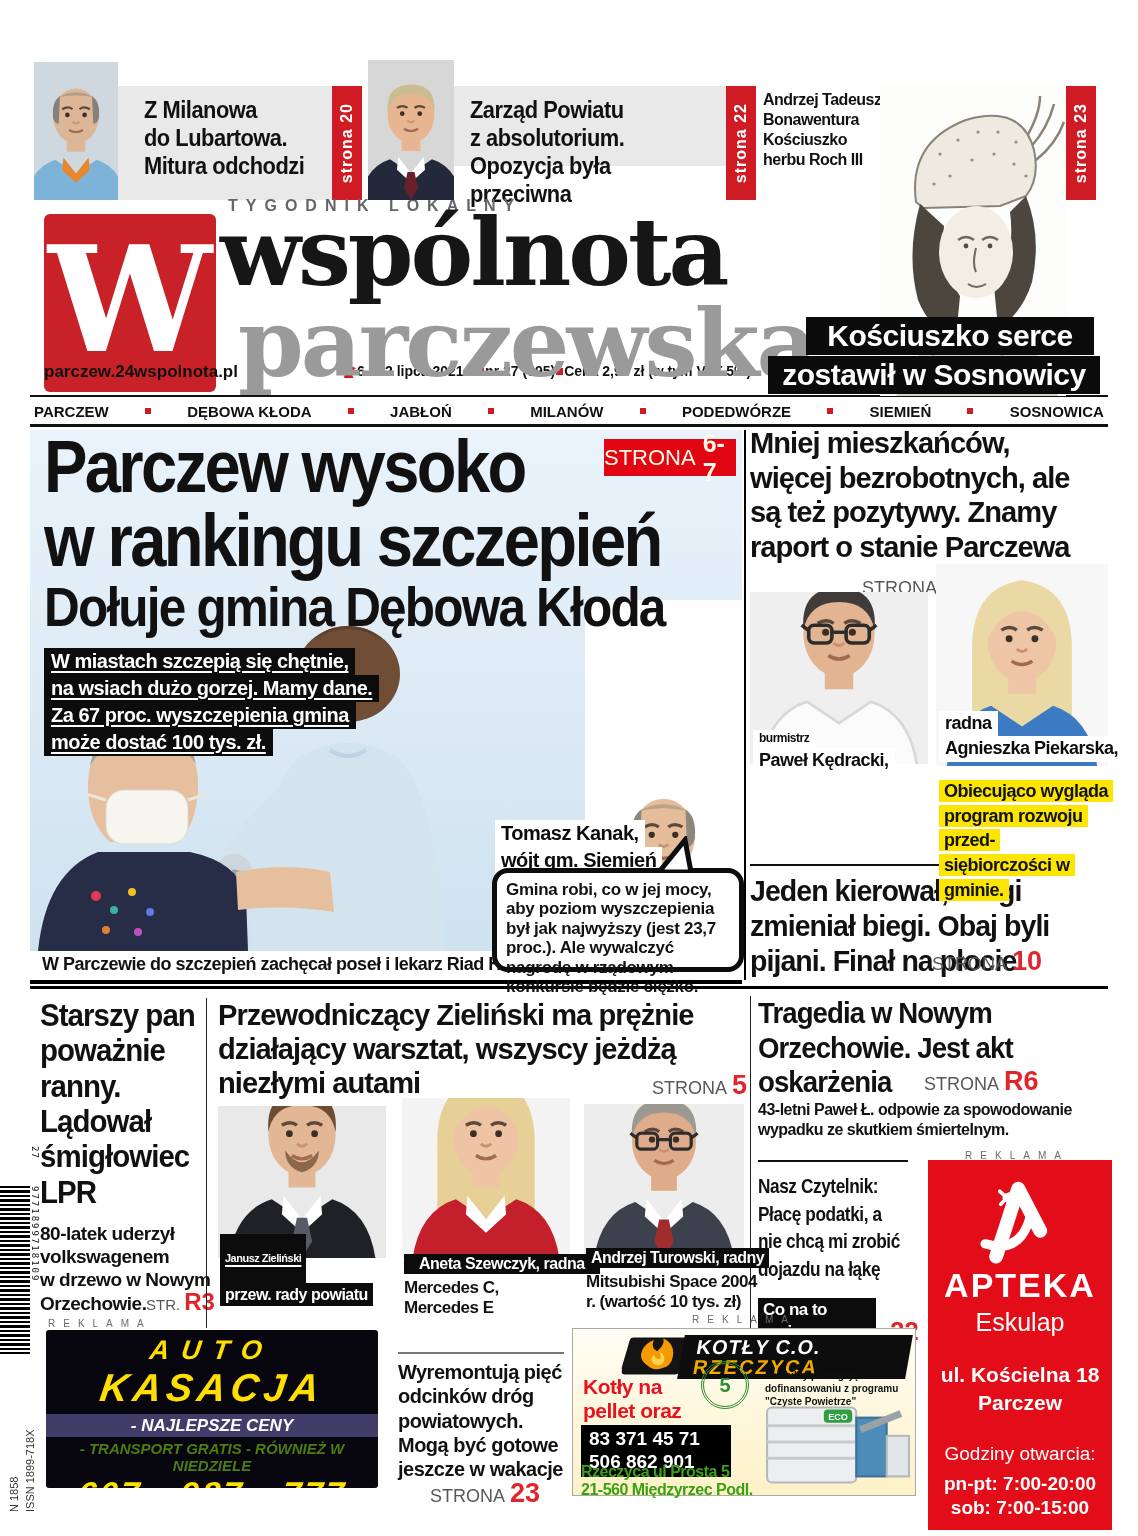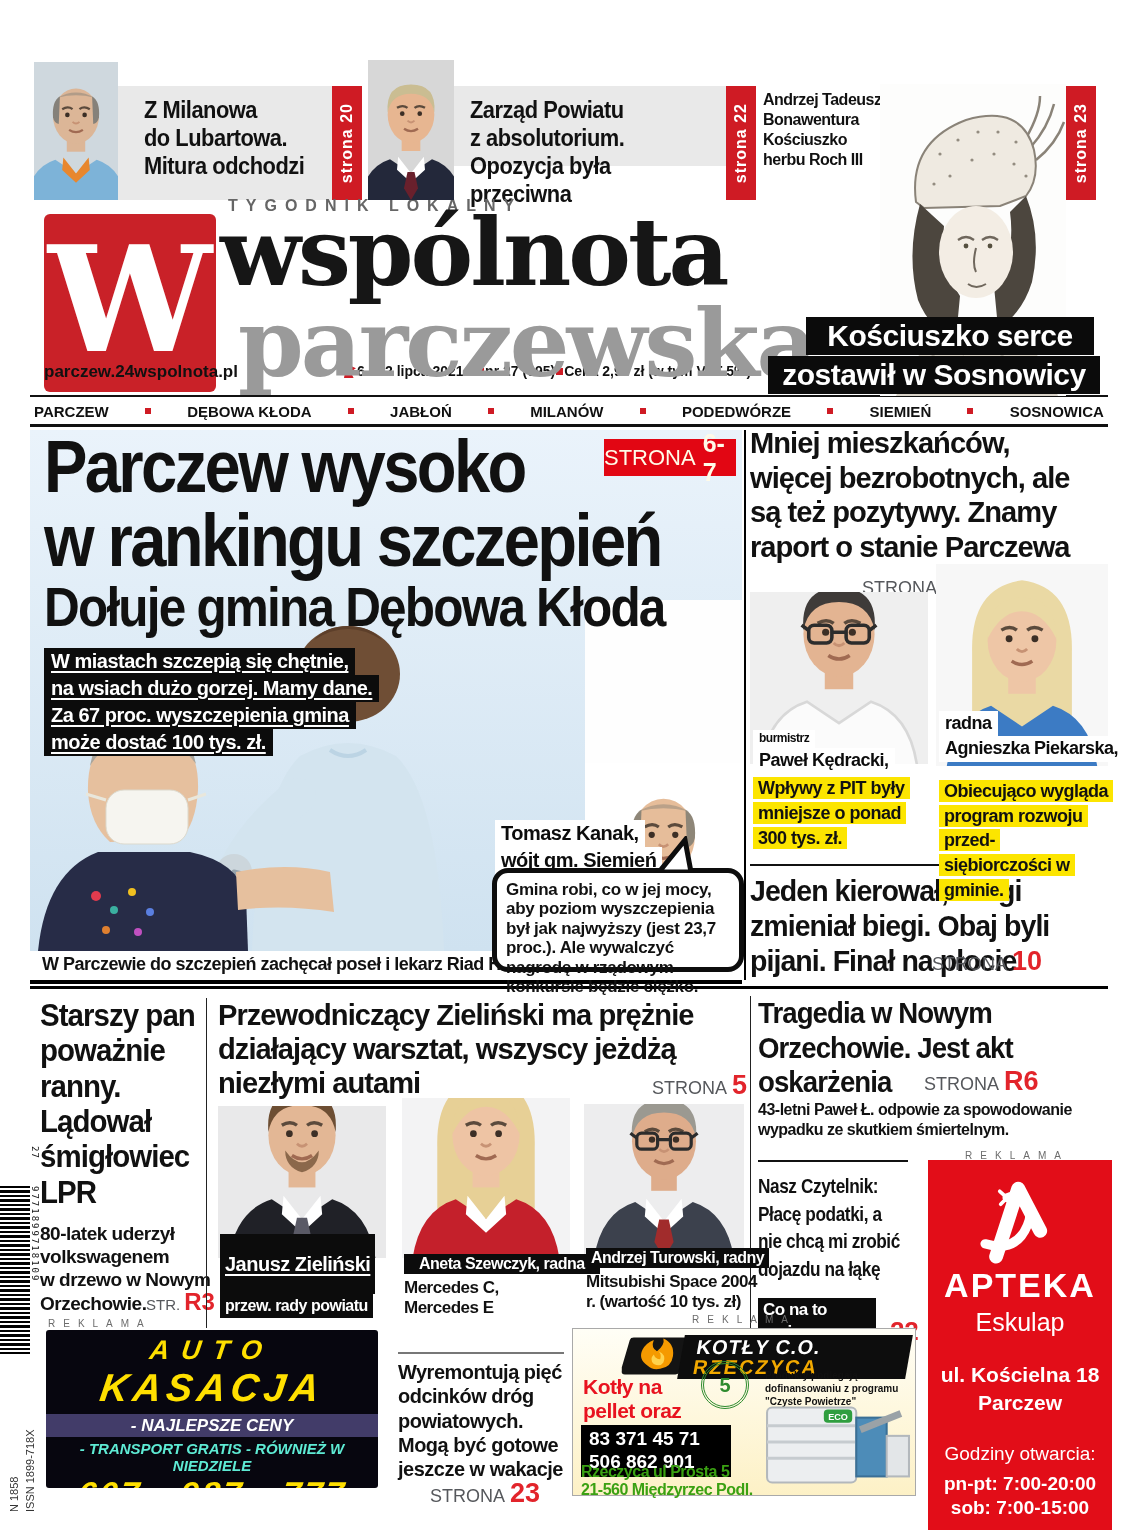--- a/index.html
+++ b/index.html
@@ -271,23 +271,20 @@
           <circle cx="57.5" cy="46" r="2" fill="#3c2f26"></circle>
           <path d="M47 52 Q50 55 53 52" stroke="#c79274" stroke-width="1.6" fill="none"></path>
           <path d="M44 59 Q50 63 56 59" stroke="#a06a52" stroke-width="2" fill="none"></path>
           <path d="M6 122 Q10 92 32 85 L50 97 L68 85 Q90 92 94 122Z" fill="#3c7bc4"></path>
         </svg></div>
   </div>
 
   <div class="abs" style="left:753px;top:727px;z-index:3;line-height:1.3">
     <div><span class="wbox cnd" style="font-size:12px">burmistrz</span></div>
     <div><span class="wbox cnd" style="font-size:18px">Paweł Kędracki,</span></div>
-    <div style="margin-top:3px;width:160px"><span class="hl cnd pre" style="font-size:18px">Wpływy z PIT były
-mniejsze o ponad
-300 tys. zł.</span></div>
   </div>
   <div class="abs" style="left:939px;top:711px;z-index:3;line-height:1.3">
     <div><span class="wbox cnd" style="font-size:18px">radna</span></div>
     <div><span class="wbox cnd" style="font-size:18px">Agnieszka Piekarska,</span></div>
     <div style="margin-top:17px;width:170px"><span class="hl cnd pre" style="font-size:18px">Obiecująco wygląda
 program rozwoju przed-
 siębiorczości w gminie.</span></div>
   </div>
 
   <div class="abs" style="left:750px;top:864px;width:292px;height:2px;background:#111"></div>
@@ -374,21 +371,21 @@
             <rect x="54" y="42" width="13" height="10" rx="3"></rect>
             <path d="M46 46 L54 46 M33 45 L29 42 M67 45 L71 42"></path>
           </g>
           <path d="M6 122 Q10 92 32 85 L50 97 L68 85 Q90 92 94 122Z" fill="#3c414d"></path>
           <path d="M39 83 L50 97 L61 83 L62 94 L50 105 L38 94Z" fill="#ffffff"></path>
           <path d="M47 96 L53 96 L56 110 L50 120 L44 110Z" fill="#a12c2c"></path>
         </svg></div>
   </div>
 
   <div class="abs" style="left:220px;top:1234px;z-index:3;line-height:1.32">
-    <div><span class="bbox cnd u" style="font-size:20px;padding:17px 5px">Janusz Zieliński</span></div>
+    <div><span class="bbox cnd u" style="font-size:11px;padding:17px 5px">Janusz Zieliński</span></div>
     <div><span class="bbox cnd" style="font-size:16px;padding:1px 5px">przew. rady powiatu</span></div>
   </div>
   <div class="abs" style="left:404px;top:1254px;z-index:3">
     <div><span class="bbox cnd" style="font-size:16px;padding:1px 15px">Aneta Szewczyk, radna</span></div>
     <div class="cnd pre" style="font-size:17px;line-height:1.2;margin-top:4px">Mercedes C,
 Mercedes E</div>
   </div>
   <div class="abs" style="left:586px;top:1248px;z-index:3">
     <div><span class="bbox cnd" style="font-size:16px;padding:1px 5px">Andrzej Turowski, radny</span></div>
     <div class="cnd pre" style="font-size:17px;line-height:1.2;margin-top:4px">Mitsubishi Space 2004
@@ -439,21 +436,21 @@
   <div class="abs" style="left:30px;top:1146px;writing-mode:vertical-rl;font-family:'DejaVu Sans Mono',monospace;font-size:9px;letter-spacing:1px">27</div>
   <div class="abs" style="left:30px;top:1186px;writing-mode:vertical-rl;font-family:'DejaVu Sans Mono',monospace;font-size:9px;letter-spacing:2px">9771899718109</div>
   <div class="abs" style="left:8px;top:1512px;transform:rotate(-90deg);transform-origin:0 0;font-size:11px;color:#333;white-space:nowrap">N 1858</div>
   <div class="abs" style="left:24px;top:1512px;transform:rotate(-90deg);transform-origin:0 0;font-size:11px;color:#333;white-space:nowrap">ISSN 1899-718X</div>
 
   <div class="abs reklama" style="left:48px;top:1318px">REKLAMA</div>
   <div class="abs" style="left:46px;top:1330px;width:332px;height:158px;background:#07060f;border-radius:3px;overflow:hidden;text-align:center;font-style:italic">
     <div style="font-size:27px;font-weight:700;color:#ffdf00;letter-spacing:12px;margin-top:5px;transform:skewX(-8deg)">AUTO</div>
     <div style="font-size:39px;font-weight:700;color:#ffdf00;letter-spacing:5px;margin-top:0;transform:skewX(-8deg)">KASACJA</div>
     <div style="background:#423c69;height:23px;margin-top:4px;font-size:17px;font-weight:700;color:#fff;line-height:23px">- NAJLEPSZE CENY</div>
-    <div style="font-size:15px;font-weight:700;color:#5eead4;margin-top:3px">- TRANSPORT GRATIS - RÓWNIEŻ W NIEDZIELE</div>
+    <div style="font-size:15px;font-weight:700;color:#4d7c0f;margin-top:3px">- TRANSPORT GRATIS - RÓWNIEŻ W NIEDZIELE</div>
     <div style="font-size:33px;font-weight:700;color:#ffdf00;letter-spacing:3px;margin-top:1px;transform:skewX(-8deg)">607 - 987 - 777</div>
   </div>
 
   <div class="abs" style="left:398px;top:1352px;width:166px;height:2px;background:#777"></div>
   <div class="abs cnd pre" style="left:398px;top:1360px;width:180px;font-size:21px;line-height:1.16;transform:scaleX(.95);transform-origin:0 0">Wyremontują pięć
 odcinków dróg
 powiatowych.
 Mogą być gotowe
 jeszcze w wakacje</div>
   <div class="abs" style="left:430px;top:1478px;display:flex;align-items:baseline;gap:5px">

